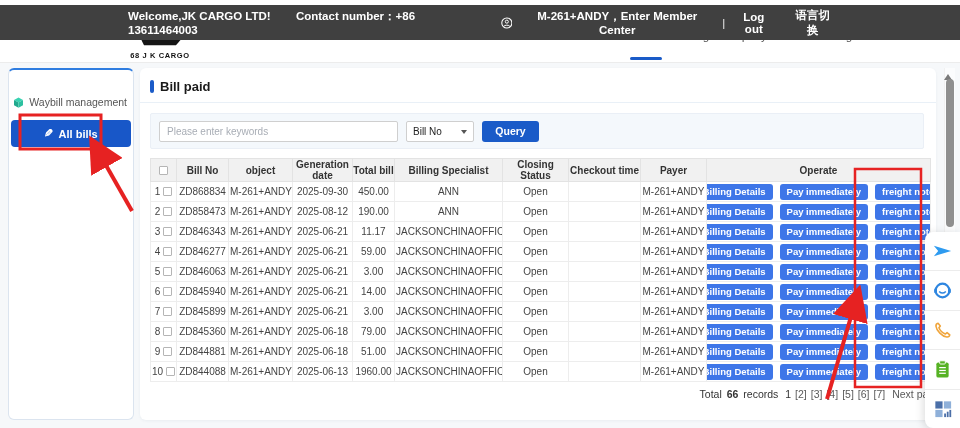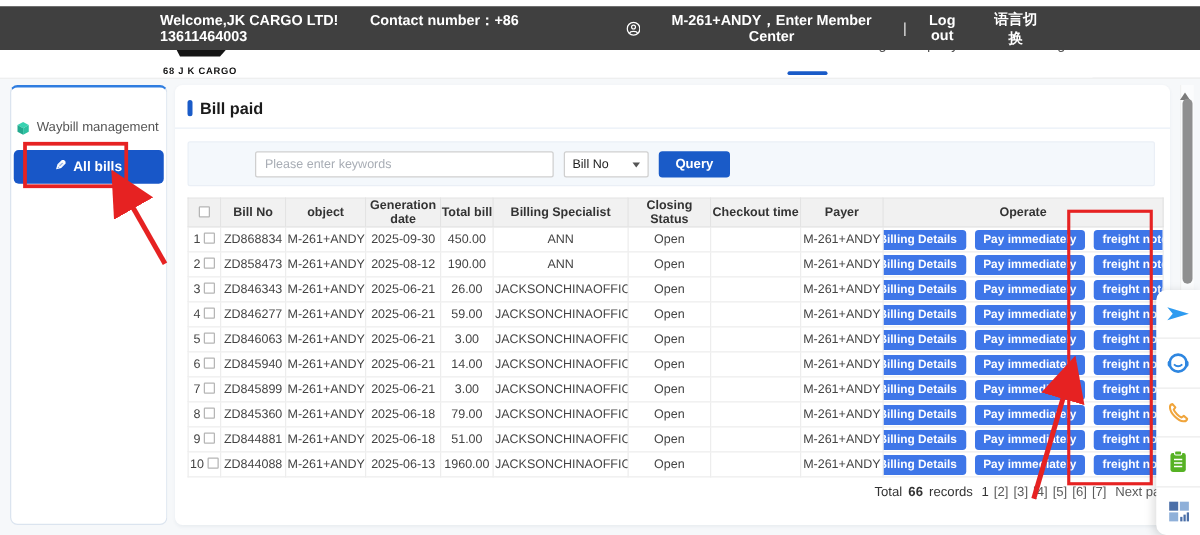--- a/index.html
+++ b/index.html
@@ -59,21 +59,21 @@
   .title-bar { width:4px; height:13px; background:#1a5bc8; border-radius:2px; }
   .page-title { font-size:13px; font-weight:bold; color:#1b1b1b; }
   .title-divider { border-top:1px solid #e9f0f7; }
   .searchbar {
     margin:10px 12px 0 10px; height:36px; background:#f4f8fc;
     border:1px solid #eaeff6; border-radius:2px; display:flex; align-items:center;
     padding:0 8px; gap:8px;
   }
   .search-input {
     width:239px; height:21px; border:1px solid #cfcfcf; border-radius:2px;
-    font-size:10px; padding:0 7px; color:#333; outline:none; font-family:inherit;margin-left:45px;
+    font-size:10px; padding:0 7px; color:#333; outline:none; font-family:inherit;
   }
   .search-input::placeholder { color:#a8adb5; }
   .filter-select {
     width:68px; height:21px; background:#fff; border:1px solid #cfcfcf; border-radius:2px;
     display:flex; align-items:center; justify-content:space-between; padding:0 6px;
     font-size:10px; color:#222; cursor:pointer;
   }
   .chevron { width:0; height:0; border:3.5px solid transparent; border-top:4.5px solid #555; margin-top:4px; }
   .query-btn {
     width:57px; height:21px; background:#1a5bc8; border:none; border-radius:3px;
@@ -261,21 +261,21 @@
               <button class="op-btn">Pay immediately</button>
               <button class="op-btn">freight note</button>
             </div>
           </td>
         </tr>
         <tr>
           <td><span class="rownum">3</span><span class="cbx"></span></td>
           <td>ZD846343</td>
           <td>M-261+ANDY</td>
           <td>2025-06-21</td>
-          <td>26.00</td>
+          <td>11.17</td>
           <td>JACKSONCHINAOFFICE</td>
           <td>Open</td>
           <td></td>
           <td>M-261+ANDY</td>
           <td>
             <div class="op-wrap">
               <button class="op-btn">Billing Details</button>
               <button class="op-btn">Pay immediately</button>
               <button class="op-btn">freight note</button>
             </div>

